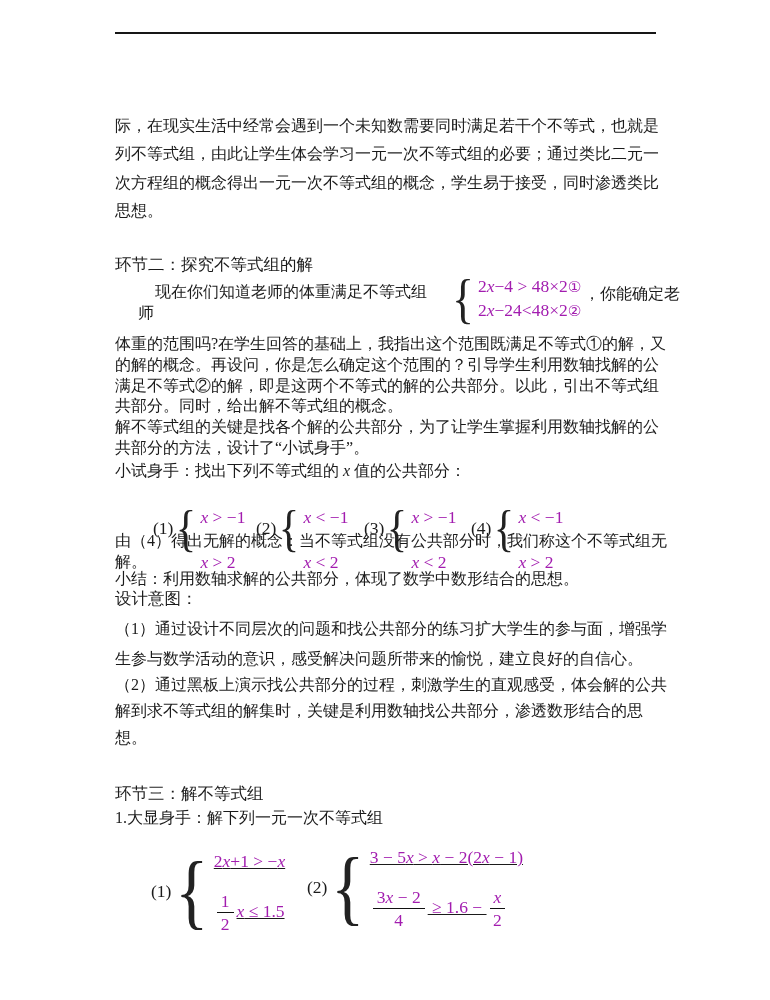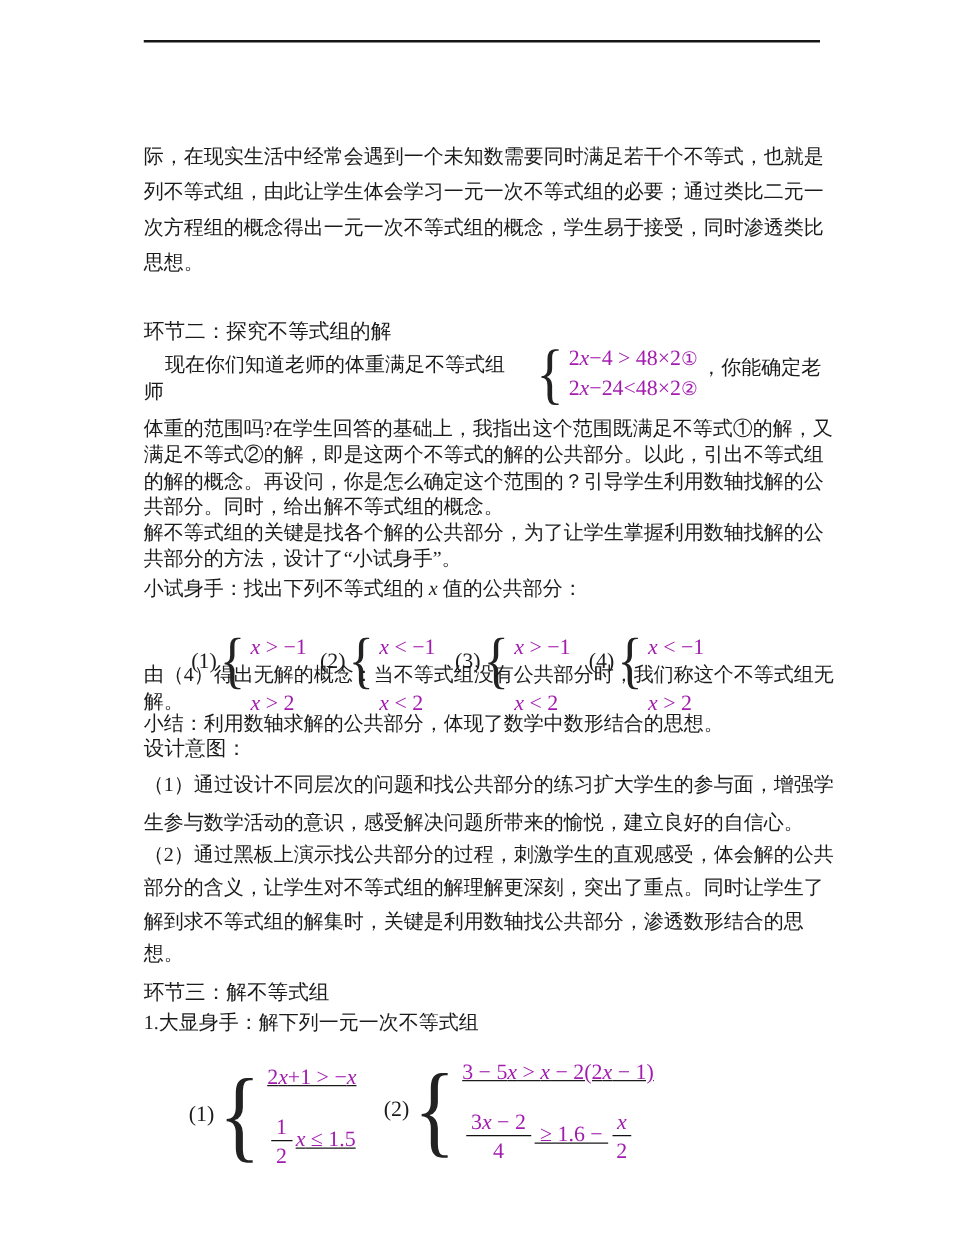--- a/index.html
+++ b/index.html
@@ -31,21 +31,21 @@
   .mini .sys-lines .math{line-height:21px;margin-top:24px;}
   .top-sys .brace{font-size:54px;}
   .top-sys .sys-lines .math{line-height:23px;}
   .big .brace{font-size:82px;}
   .big .sys-lines{row-gap:18px;text-decoration:underline;}
   .big .sys-lines .math{line-height:24px;}
   .frac{display:inline-flex;flex-direction:column;align-items:center;vertical-align:middle;
         margin:0 3px;line-height:1.15;}
   .frac .fn{display:block;border-bottom:1.4px solid #111;padding:0 4px 1px;}
   .frac .fd{display:block;padding-top:1px;}
-  .eqrow{height:54px;}
+  .eqrow{height:54px;margin-left:23px;}
   .eqrow .t1{position:absolute;left:17px;top:6px;}
   .eqrow .t2{position:absolute;left:446px;top:8px;}
   .eqrow .t3{position:absolute;left:0;top:27px;}
   .eqrow .top-sys{position:absolute;left:312px;top:-4px;}
   .minirow{height:46px;}
   .minirow .sys{position:absolute;top:0;}
   .bigrow{height:82px;}
   .bigrow .sys{position:absolute;}
 </style>
 </head>
@@ -72,22 +72,22 @@
         <span class="math"><span class="m-n">2</span><span class="m-v">x</span><span class="m-n">−4 &gt; 48×2</span><span class="m-c">①</span></span>
         <span class="math"><span class="m-n">2</span><span class="m-v">x</span><span class="m-n">−24&lt;48×2</span><span class="m-c">②</span></span>
       </span>
     </span>
     <span class="t2 body-text">，你能确定老</span>
     <span class="t3 body-text">师</span>
   </div>
 
   <div class="abs body-text tight" style="top:334px">
     <div class="ln">体重的范围吗?在学生回答的基础上，我指出这个范围既满足不等式①的解，又</div>
+    <div class="ln">的解的概念。再设问，你是怎么确定这个范围的？引导学生利用数轴找解的公</div>
     <div class="ln">满足不等式②的解，即是这两个不等式的解的公共部分。以此，引出不等式组</div>
-    <div class="ln">的解的概念。再设问，你是怎么确定这个范围的？引导学生利用数轴找解的公</div>
     <div class="ln">共部分。同时，给出解不等式组的概念。</div>
   </div>
 
   <div class="abs body-text tight" style="top:417px">
     <div class="ln">解不等式组的关键是找各个解的公共部分，为了让学生掌握利用数轴找解的公</div>
     <div class="ln">共部分的方法，设计了“小试身手”。</div>
   </div>
 
   <div class="abs body-text ln" style="top:461px"><span class="m-t">小试身手：找出下列不等式组的 </span><span class="m-v">x</span><span class="m-t"> 值的公共部分：</span></div>
 
@@ -135,21 +135,20 @@
 
   <div class="abs body-text ln" style="top:569px">小结：利用数轴求解的公共部分，体现了数学中数形结合的思想。</div>
 
   <div class="abs body-text para6" style="top:614px">
     <div class="ln">（1）通过设计不同层次的问题和找公共部分的练习扩大学生的参与面，增强学</div>
     <div class="ln">生参与数学活动的意识，感受解决问题所带来的愉悦，建立良好的自信心。</div>
   </div>
 
   <div class="abs body-text para7" style="top:672px">
     <div class="ln">（2）通过黑板上演示找公共部分的过程，刺激学生的直观感受，体会解的公共</div>
-    <div class="ln">部分的含义，让学生对不等式组的解理解更深刻，突出了重点。同时让学生了</div>
     <div class="ln">解到求不等式组的解集时，关键是利用数轴找公共部分，渗透数形结合的思</div>
     <div class="ln">想。</div>
   </div>
 
   <div class="abs heading" style="top:783px">环节三：解不等式组</div>
 
   <div class="abs body-text ln" style="top:808px">1.大显身手：解下列一元一次不等式组</div>
 
   <div class="abs bigrow" style="top:845px">
     <span class="sys big" style="left:36px;top:4px">

